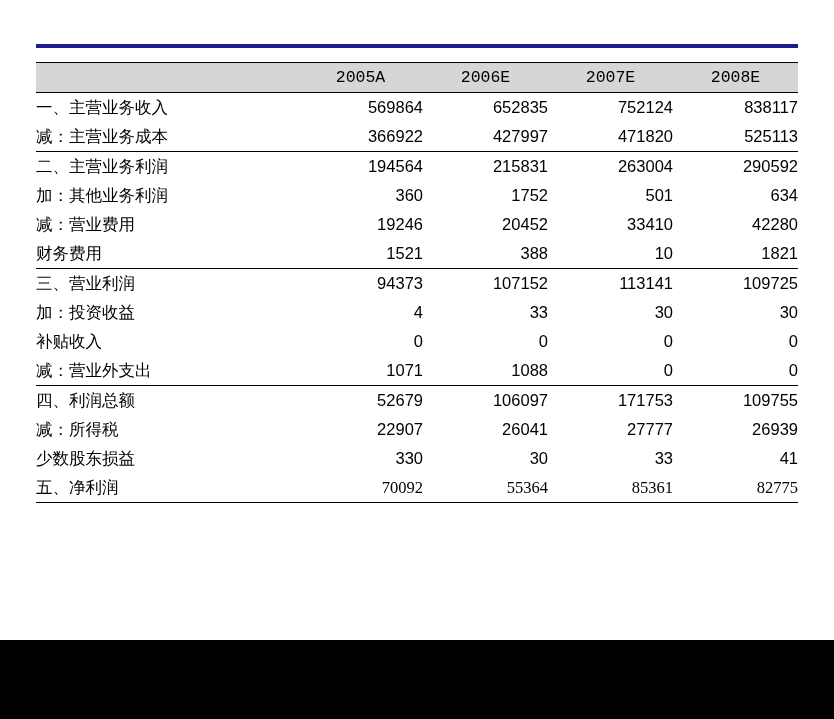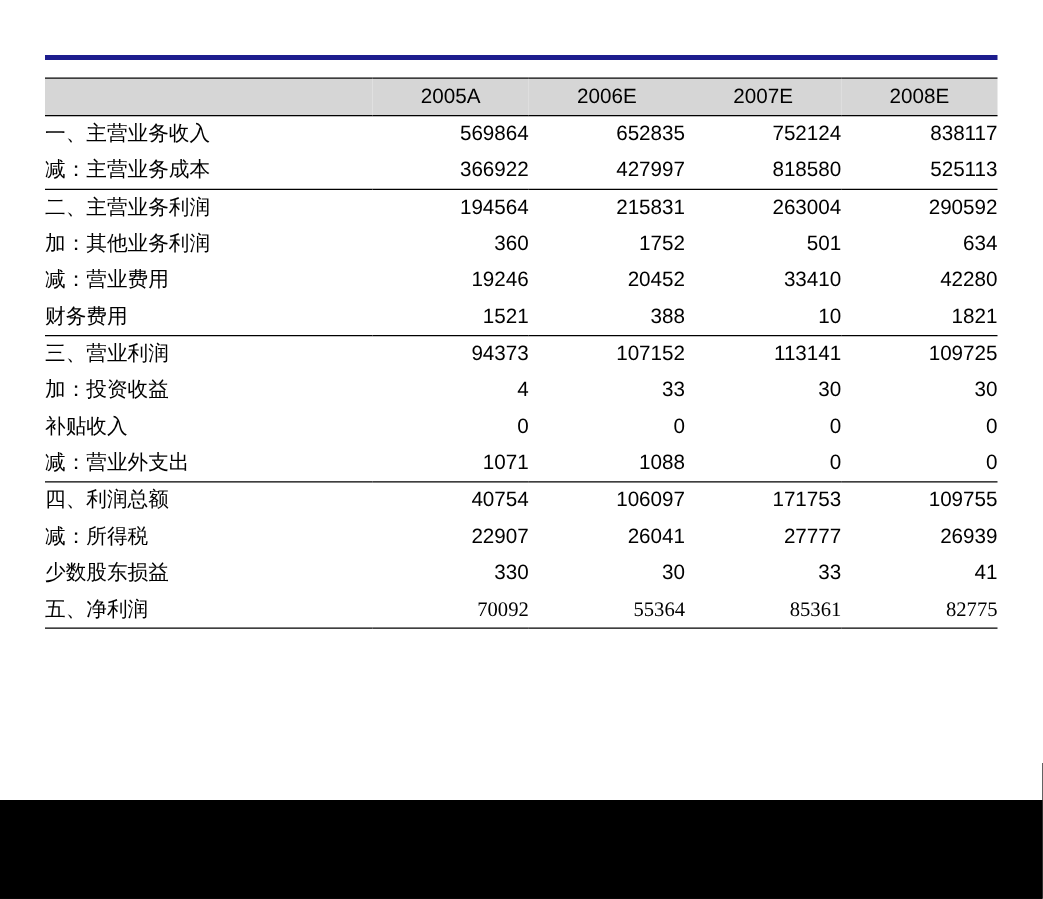--- a/index.html
+++ b/index.html
@@ -74,20 +74,21 @@
     text-align: right;
     padding-right: 14px;
     font-family: "Liberation Sans", sans-serif;
   }
   tr.grouptop td {
     border-top: 1.5px solid #000000;
   }
   thead tr th {
     border-top: 1.5px solid #000000;
     border-bottom: 1.5px solid #000000;
+    font-family: Liberation Mono, monospace;
   }
   tr.lastrow td {
     border-bottom: 1.5px solid #000000;
     font-family: Liberation Serif, serif;
   }
 </style>
 </head>
 <body>
 
 <div class="page">
@@ -116,21 +117,21 @@
               <td class="label">一、主营业务收入</td>
               <td class="num">569864</td>
               <td class="num">652835</td>
               <td class="num">752124</td>
               <td class="num">838117</td>
             </tr>
             <tr>
               <td class="label">减：主营业务成本</td>
               <td class="num">366922</td>
               <td class="num">427997</td>
-              <td class="num">818580</td>
+              <td class="num">471820</td>
               <td class="num">525113</td>
             </tr>
             <tr class="grouptop">
               <td class="label">二、主营业务利润</td>
               <td class="num">194564</td>
               <td class="num">215831</td>
               <td class="num">263004</td>
               <td class="num">290592</td>
             </tr>
             <tr>
@@ -177,21 +178,21 @@
             </tr>
             <tr>
               <td class="label">减：营业外支出</td>
               <td class="num">1071</td>
               <td class="num">1088</td>
               <td class="num">0</td>
               <td class="num">0</td>
             </tr>
             <tr class="grouptop">
               <td class="label">四、利润总额</td>
-              <td class="num">40754</td>
+              <td class="num">52679</td>
               <td class="num">106097</td>
               <td class="num">171753</td>
               <td class="num">109755</td>
             </tr>
             <tr>
               <td class="label">减：所得税</td>
               <td class="num">22907</td>
               <td class="num">26041</td>
               <td class="num">27777</td>
               <td class="num">26939</td>

